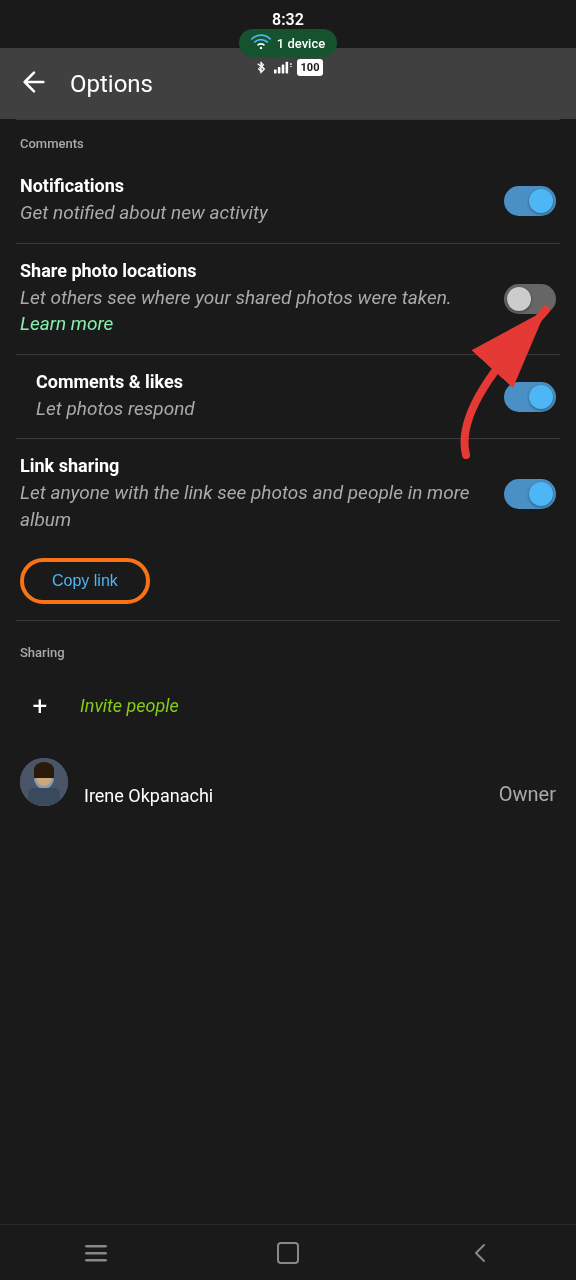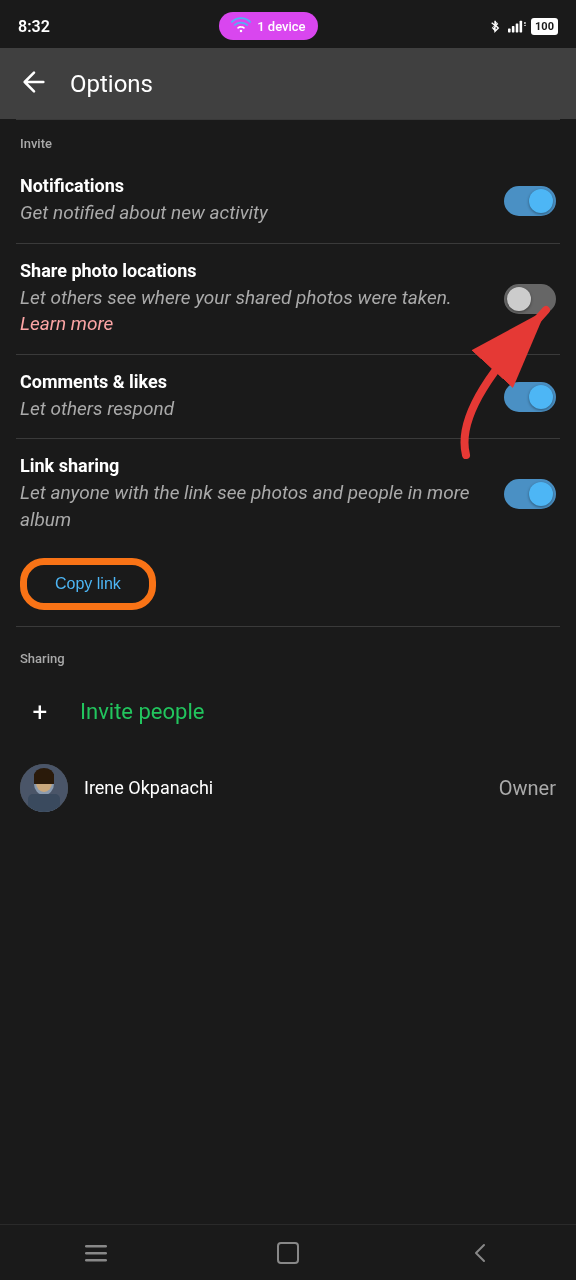--- a/index.html
+++ b/index.html
@@ -15,31 +15,32 @@
     }
 
     
     .status-bar {
       display: flex;
       align-items: center;
       justify-content: space-between;
       padding: 10px 18px 6px 18px;
       height: 48px;
       background-color: #1a1a1a;
+      flex-direction: column;
     }
     .status-left {
       font-size: 16px;
       font-weight: 600;
       color: #fff;
     }
     .status-center {
       display: flex;
       align-items: center;
       gap: 6px;
-      background: #d946ef;
+      background: #14532d;
       border-radius: 20px;
       padding: 4px 12px;
     }
     .wifi-icon {
       width: 20px;
       height: 20px;
     }
     .status-center-text {
       font-size: 13px;
       color: #fff;
@@ -117,21 +118,21 @@
       color: #ffffff;
       margin-bottom: 4px;
     }
     .setting-subtitle {
       font-size: 19px;
       color: #aaaaaa;
       line-height: 1.4;
       font-style: italic;
     }
     .setting-subtitle a {
-      color: #fca5a5;
+      color: #86efac;
       text-decoration: none;
       margin-top: 16px;
     }
 
     
     .toggle {
       position: relative;
       width: 52px;
       height: 30px;
       flex-shrink: 0;
@@ -173,21 +174,21 @@
       left: 3px;
     }
 
     
     .copy-link-btn {
       display: inline-flex;
       align-items: center;
       justify-content: center;
       margin: 8px 20px 16px 20px;
       padding: 10px 28px;
-      border: 7px solid #f97316;
+      border: 4px solid #f97316;
       border-radius: 24px;
       background: transparent;
       color: #4db6f5;
       font-size: 16px;
       font-weight: 500;
       cursor: pointer;
     }
 
     
     .members-section {
@@ -203,26 +204,27 @@
     .plus-icon {
       width: 40px;
       height: 40px;
       display: flex;
       align-items: center;
       justify-content: center;
       font-size: 26px;
       color: #ffffff;
     }
     .invite-label {
-      font-size: 22px;
-      color: #22c55e;
+      font-size: 18px;
+      color: #84cc16;
+      font-style: italic;
     }
     .member-row {
       display: flex;
-      align-items: center;
+      align-items: flex-end;
       padding: 14px 20px;
       gap: 16px;
     }
     .avatar {
       width: 48px;
       height: 48px;
       border-radius: 50%;
       background: #555;
       overflow: hidden;
       flex-shrink: 0;
@@ -311,21 +313,21 @@
     <svg width="28" height="28" viewBox="0 0 24 24" fill="none">
       <path d="M20 12H4M4 12l8-8M4 12l8 8" stroke="#fff" stroke-width="2.2" stroke-linecap="round" stroke-linejoin="round"></path>
     </svg>
   </button>
   <h1 class="header-title">Options</h1>
 </div>
 
 <div class="divider"></div>
 
 
-<div class="section-label">Invite</div>
+<div class="section-label">Comments</div>
 
 
 <div class="setting-row">
   <div class="setting-text">
     <div class="setting-title">Notifications</div>
     <div class="setting-subtitle">Get notified about new activity</div>
   </div>
   <label class="toggle toggle-on">
     <input type="checkbox" checked="" style="">
     <span class="toggle-slider"></span>
@@ -344,25 +346,25 @@
   </div>
   <label class="toggle toggle-off">
     <input type="checkbox" style="">
     <span class="toggle-slider"></span>
   </label>
 </div>
 
 <div class="divider"></div>
 
 
-<div style="position: relative;">
+<div style="position: relative; margin-left: 16px;">
   <div class="setting-row">
     <div class="setting-text">
       <div class="setting-title">Comments &amp; likes</div>
-      <div class="setting-subtitle">Let others respond</div>
+      <div class="setting-subtitle">Let photos respond</div>
     </div>
     <label class="toggle toggle-on">
       <input type="checkbox" checked="" style="">
       <span class="toggle-slider"></span>
     </label>
   </div>
 
   <svg class="annotation-arrow" style="position:absolute; right:-10px; top:-90px; width:150px; height:200px; overflow:visible;" viewBox="0 0 150 200">
     <defs>
       <marker id="arrowhead" markerWidth="10" markerHeight="7" refX="10" refY="3.5" orient="auto">

